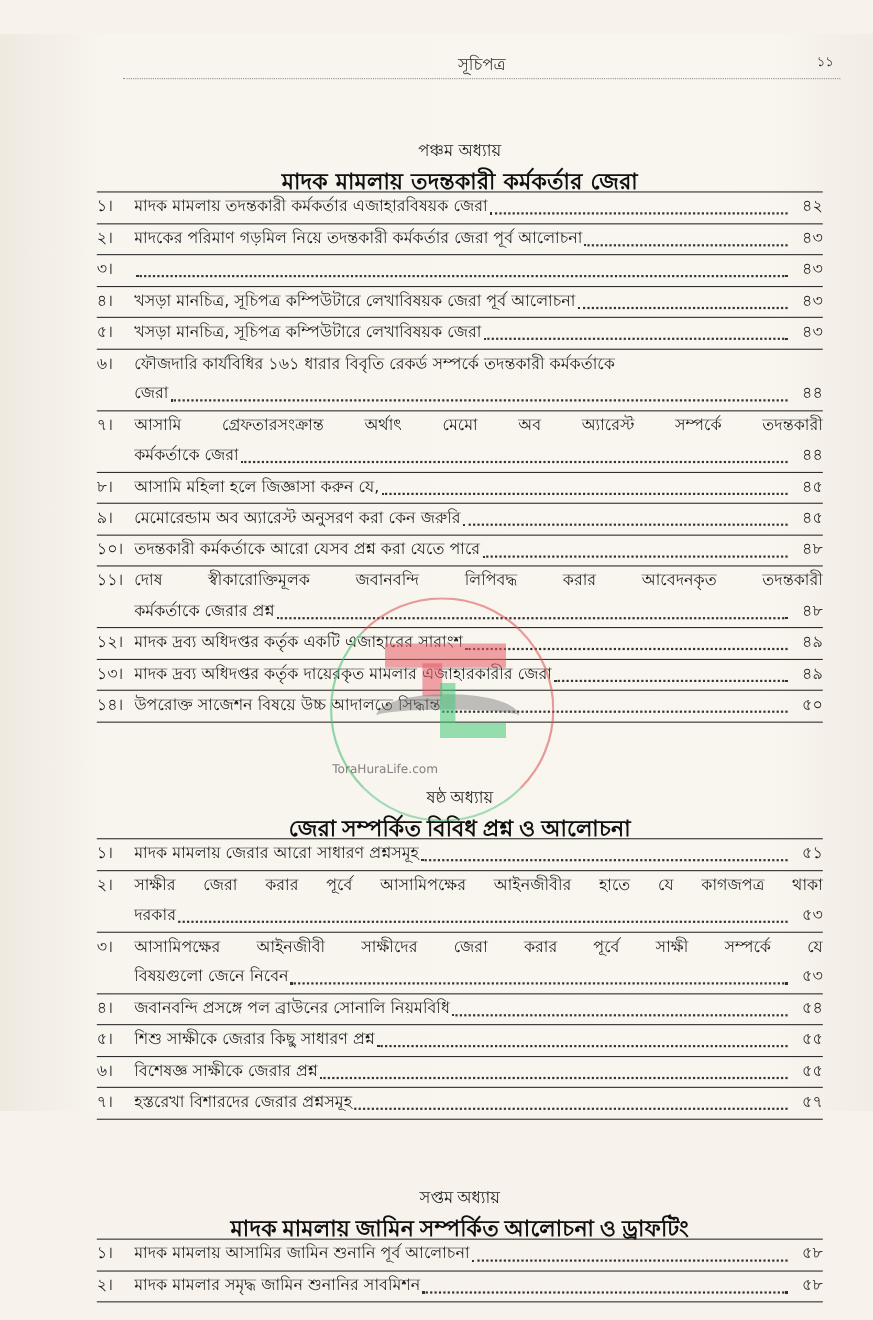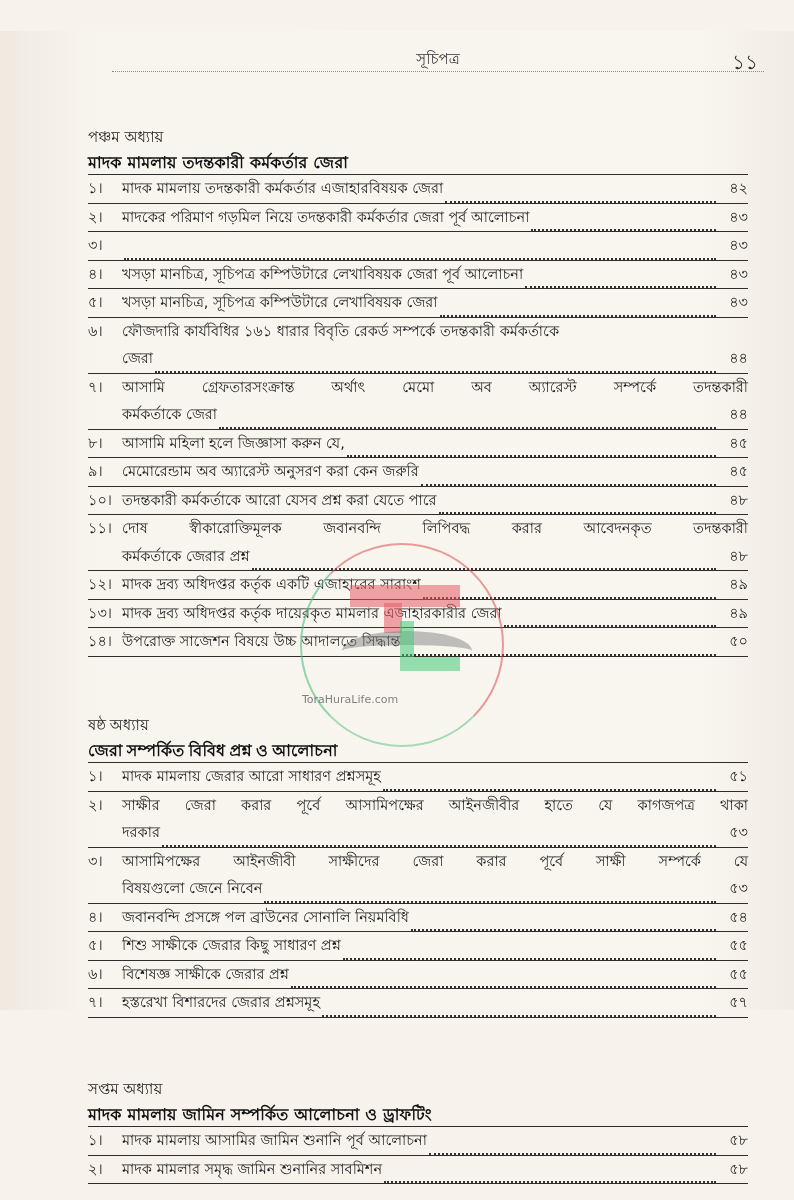--- a/index.html
+++ b/index.html
@@ -17,35 +17,35 @@
     }
     .running-head {
       position: absolute; left: 112px; right: 30px; top: 10px; height: 30px;
       border-bottom: 1px dotted #8c8c8c;
     }
     .running-head .title {
       position: absolute; left: 0; right: 0; text-align: center; top: 6px;
       font-size: 15px; color: #333;
     }
     .running-head .pageno {
-      position: absolute; right: 6px; top: 6px; font-size: 20px; color: #333;
-    }
-    .chapter { text-align: left; }
+      position: absolute; right: 6px; top: 6px; font-size: 12px; color: #333;
+    }
+    .chapter { text-align: center; }
     .chapter .label { font-size: 15px; color: #222; }
-    .chapter .heading { font-size: 16px; font-weight: bold; color: #111; letter-spacing: 0.2px; }
+    .chapter .heading { font-size: 20px; font-weight: bold; color: #111; letter-spacing: 0.2px; }
     .toc { position: absolute; left: 88px; width: 660px; }
     .toc-row {
       position: relative; height: 27.5px; line-height: 27.5px; font-size: 14.5px;
       border-top: 1px solid #2e2e2e;
     }
     .toc-row:last-child { border-bottom: 1px solid #2e2e2e; }
     .toc-row.cont { border-top: none; }
     .num { position: absolute; left: 0; width: 32px; text-align: left; }
     .text-line {
-      position: absolute; left: 34px; right: 0; display: flex; white-space: nowrap; align-items: flex-end;
+      position: absolute; left: 34px; right: 0; display: flex; white-space: nowrap;
     }
     .text-line .t { flex: 0 0 auto; }
     .text-line .dots {
       flex: 1 1 auto; overflow: hidden; margin: 0 2px;
       border-bottom: 2px dotted #333; height: 18px;
     }
     .text-line .pg { flex: 0 0 auto; width: 30px; text-align: right; }
     .text-line.justified .t { flex: 1 1 auto; text-align: justify; text-align-last: justify; }
     .watermark {
       position: absolute; left: 300px; top: 512px; width: 200px; height: 200px;
@@ -276,21 +276,21 @@
     <div class="toc-row">
         <span class="num">৭।</span>
         <div class="text-line">
           <span class="t">হস্তরেখা বিশারদের জেরার প্রশ্নসমূহ</span>
           <span class="dots"></span>
           <span class="pg">৫৭</span>
         </div>
       </div>
   </div>
 
-  <div class="chapter" style="position:absolute;left:88px;width:660px;top:1046px;">
+  <div class="chapter" style="position:absolute;left:88px;width:660px;top:1046px;font-family:Liberation Serif, serif;">
     <div class="label">সপ্তম অধ্যায়</div>
     <div class="heading">মাদক মামলায় জামিন সম্পর্কিত আলোচনা ও ড্রাফটিং</div>
   </div>
   <div class="toc" style="top:1095px;">
     <div class="toc-row">
         <span class="num">১।</span>
         <div class="text-line">
           <span class="t">মাদক মামলায় আসামির জামিন শুনানি পূর্ব আলোচনা</span>
           <span class="dots"></span>
           <span class="pg">৫৮</span>

